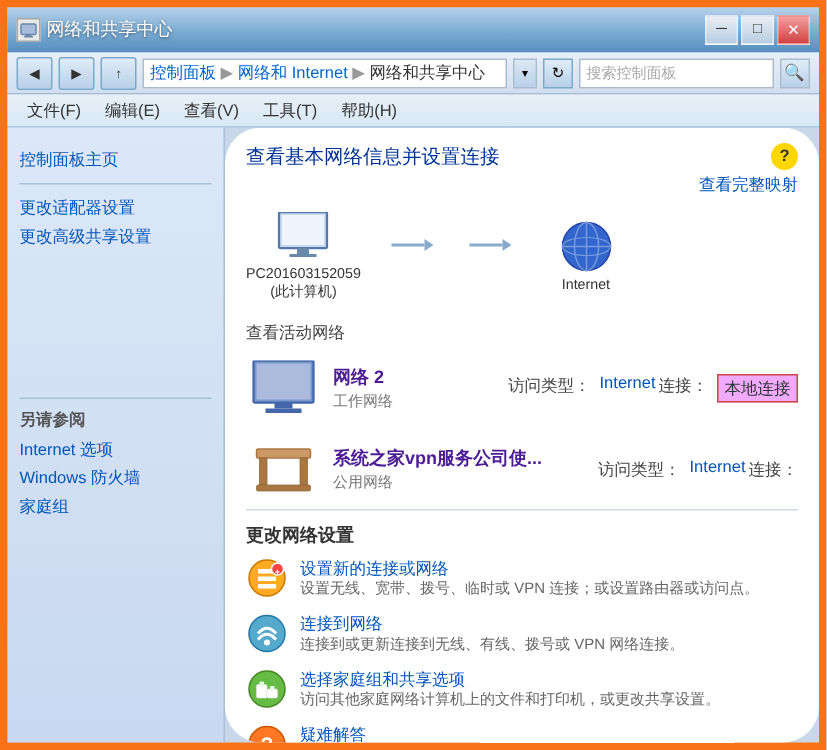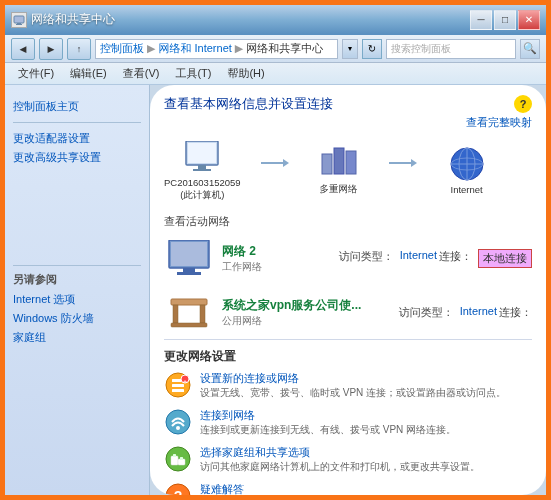--- a/index.html
+++ b/index.html
@@ -246,21 +246,21 @@
     .network-icon-box {
       width: 50px; height: 40px;
       display: flex; align-items: center; justify-content: center;
       flex-shrink: 0;
     }
     .network-info {
       flex: 1;
     }
     .network-name {
       font-size: 12px;
-      color: #15803d;
+      color: #4c1d95;
       cursor: pointer;
       font-weight: bold;
     }
     .network-type-label {
       font-size: 10px;
       color: #777;
     }
     .network-access {
       display: flex;
       gap: 2px;
@@ -446,30 +446,20 @@
             <div>PC201603152059</div>
             <div>(此计算机)</div>
           </div>
         </div>
 
         <div class="connector-arrow">
           <span class="arrow-line"></span>
           <span class="arrow-head"></span>
         </div>
 
-        <div class="net-node">
-          <div class="net-node-icon">
-            <svg width="38" height="34" viewBox="0 0 38 34">
-              <rect x="2" y="8" width="10" height="20" fill="#8899cc" stroke="#5566aa" stroke-width="1"></rect>
-              <rect x="14" y="2" width="10" height="26" fill="#6677bb" stroke="#4455aa" stroke-width="1"></rect>
-              <rect x="26" y="5" width="10" height="23" fill="#7788cc" stroke="#5566aa" stroke-width="1"></rect>
-            </svg>
-          </div>
-          <div style="font-size:9.5px;text-align:center;">多重网络</div>
-        </div>
 
         <div class="connector-arrow">
           <span class="arrow-line"></span>
           <span class="arrow-head"></span>
         </div>
 
         <div class="net-node">
           <div class="net-node-icon">
             <svg width="38" height="38" viewBox="0 0 38 38">
               <circle cx="19" cy="19" r="16" fill="#3366cc" stroke="#2244aa" stroke-width="1"></circle>

